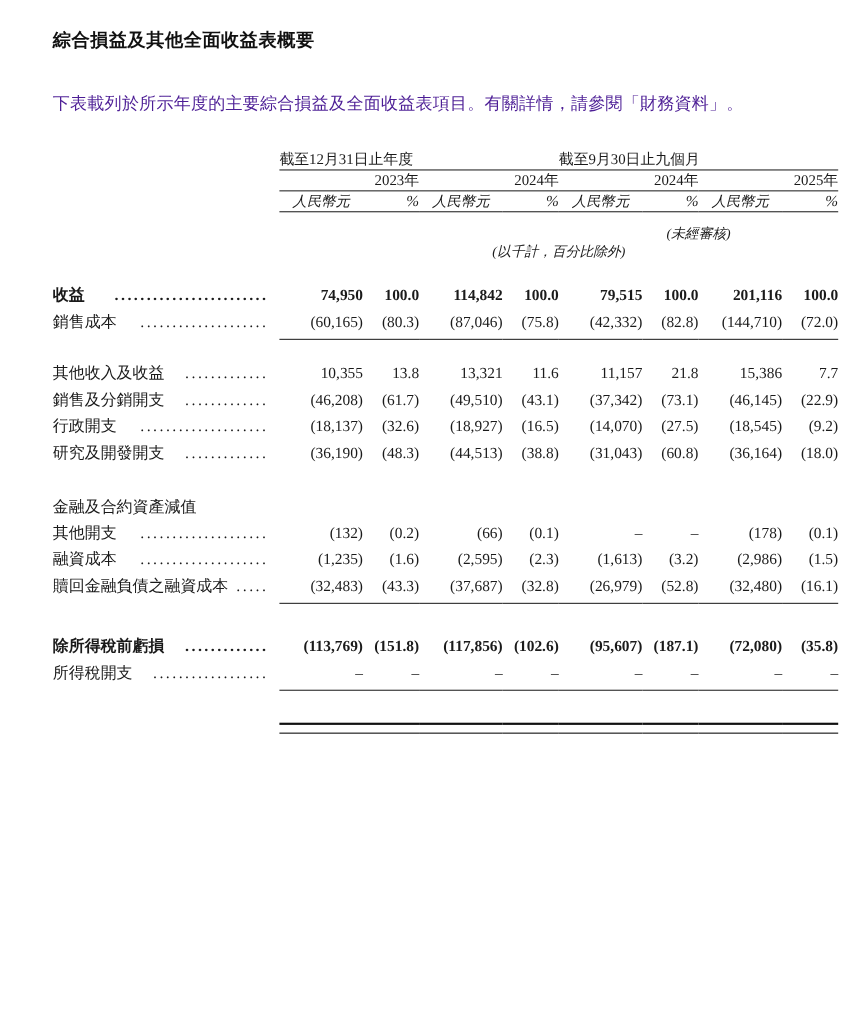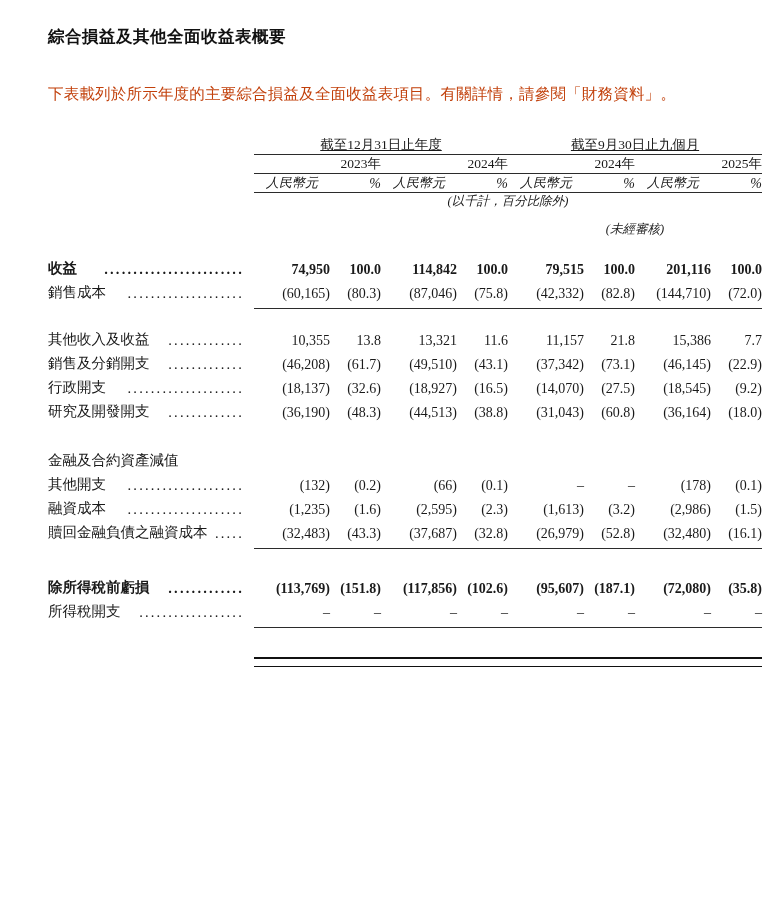--- a/index.html
+++ b/index.html
@@ -31,21 +31,21 @@
     letter-spacing: 0.5px;
     color: #111;
   }
   .intro {
     position: absolute;
     left: 48px;
     top: 74px;
     width: 700px;
     font-size: 15.5px;
     letter-spacing: 0.2px;
-    color: #c2410c;
+    color: #4c1d95;
     white-space: nowrap;
   }
 
   table.fin {
     position: absolute;
     left: 48px;
     top: 126px;
     border-collapse: collapse;
     font-size: 13.5px;
     table-layout: fixed;
@@ -57,26 +57,25 @@
     font-weight: normal;
   }
 
   
   col.c-label { width: 206px; }
   col.c-num   { width: 76px; }
   col.c-pct   { width: 51px; }
 
   
   .grp-head {
-    text-align: center;
+    text-align: left;
     font-weight: bold;
     font-size: 13.5px;
     padding-bottom: 3px;
     white-space: nowrap;
-    text-decoration: underline;
   }
   .rule-cell { height: 1px; padding: 0 !important; }
   .rule {
     border-bottom: 1px solid #2b2b2b;
     height: 0;
     font-size: 0;
     line-height: 0;
   }
   .yr-head {
     text-align: right;
@@ -250,27 +249,27 @@
         <td>
             <div class="rule"></div>
           </td>
         <td>
             <div class="rule"></div>
           </td>
       </tr>
 
       <tr class="note-row">
         <td></td>
-        <td colspan="8">(以千計，百分比除外)</td>
-      </tr>
-
-      <tr class="note-row">
-        <td></td>
         <td colspan="4"></td>
         <td class="unaud" colspan="4">(未經審核)</td>
+      </tr>
+
+      <tr class="note-row">
+        <td></td>
+        <td colspan="8">(以千計，百分比除外)</td>
       </tr>
     </thead>
 
     <tbody>
 
       <tr class="spacer">
           <td colspan="9"></td>
         </tr>
 
       <tr class="data">

